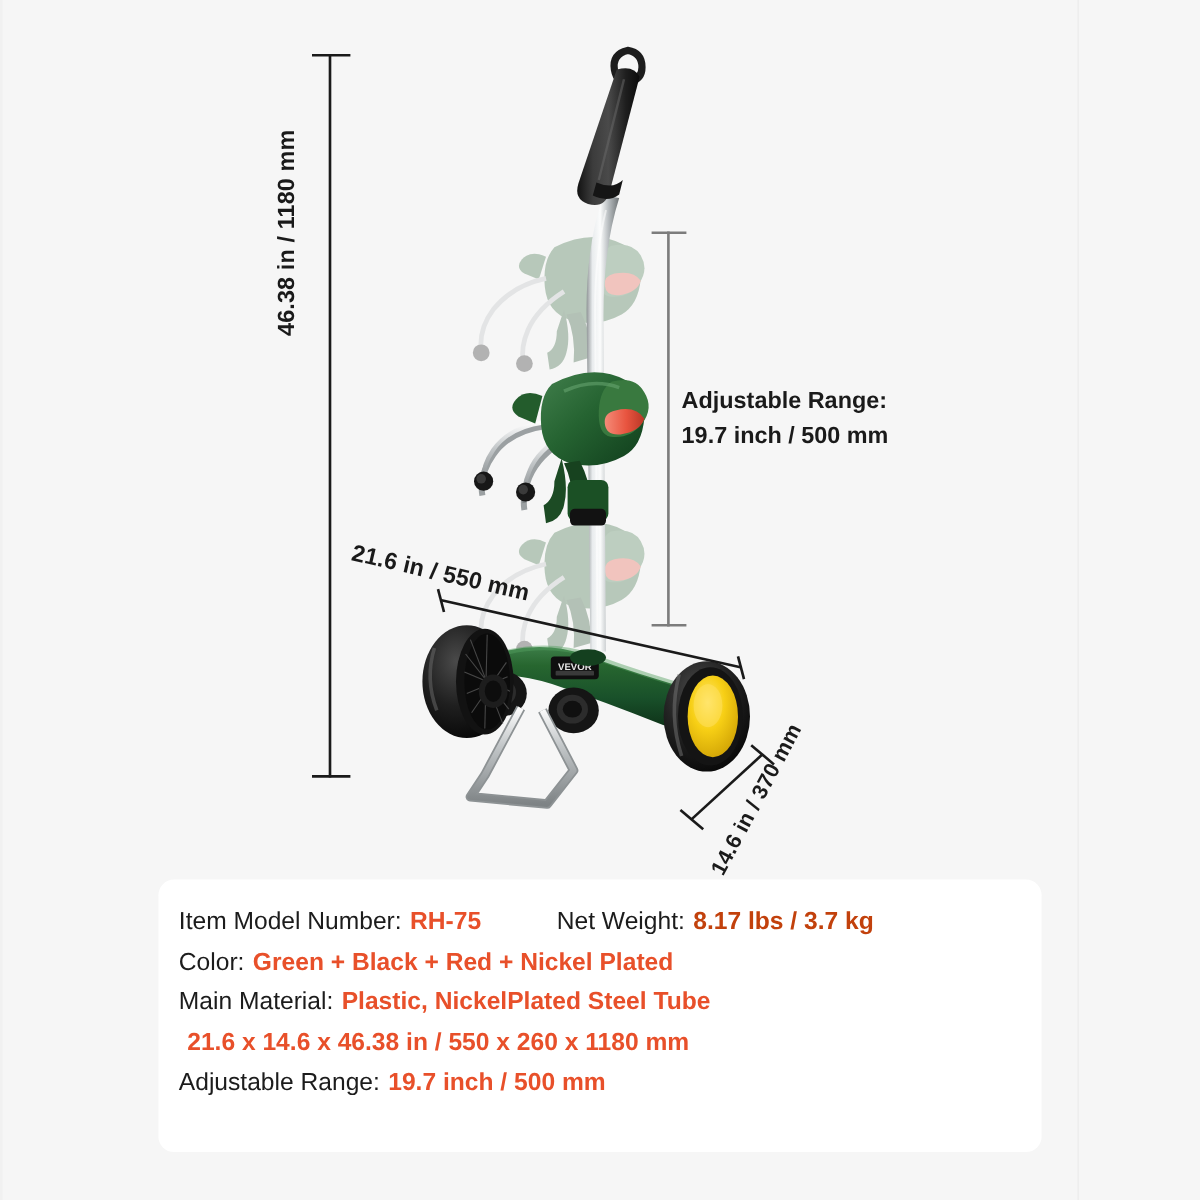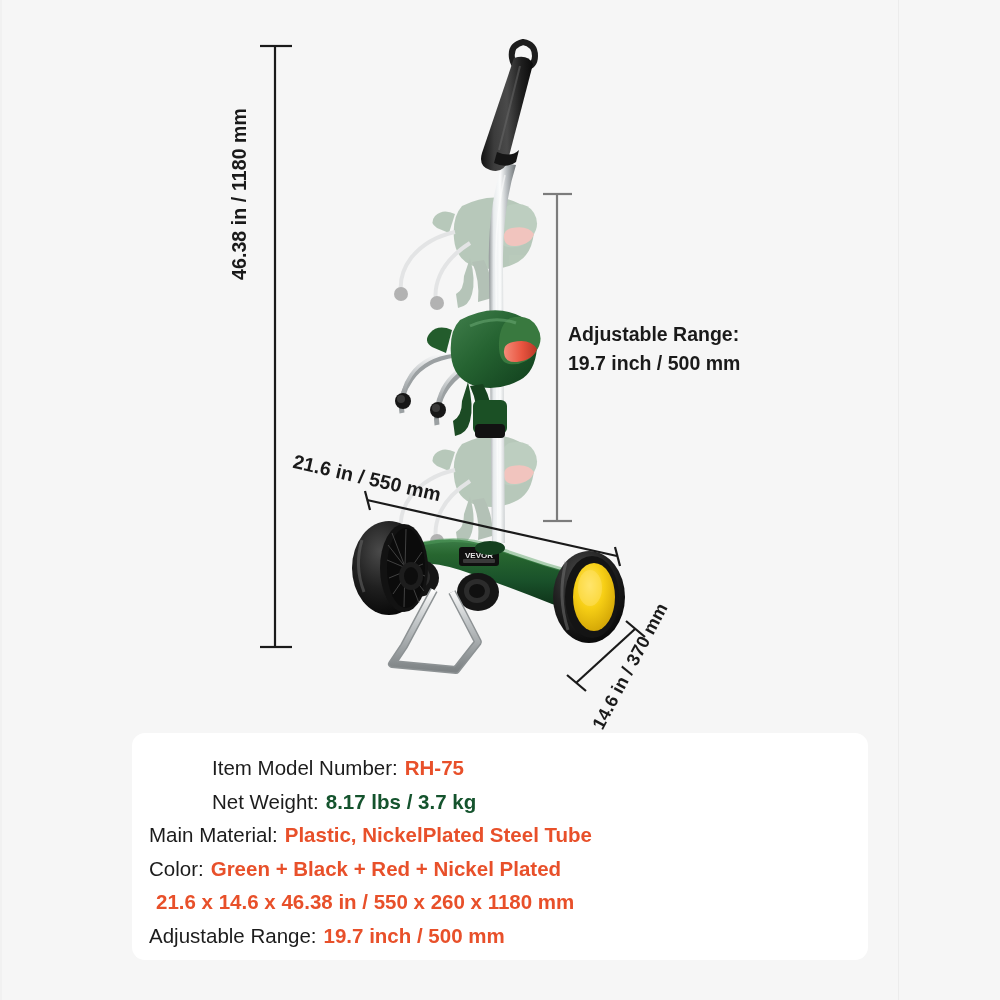--- a/index.html
+++ b/index.html
@@ -80,21 +80,20 @@
     position: absolute;
     left: 17px; top: 18px;
     right: 10px;
   }
   .spec-row {
     display: flex;
     align-items: baseline;
     font-size: 20.5px;
     line-height: 33.5px;
     white-space: nowrap;
-    flex-direction: column;
   }
   .spec-key {
     color: #1c1c1c;
     font-weight: 400;
   }
   .spec-val {
     color: #e8502a;
     font-weight: 700;
     margin-left: 7px;
   }
@@ -316,37 +315,37 @@
 
   <div id="spec-card">
     <div id="spec-list">
         <div class="spec-row">
           <div class="spec-pair">
             <span class="spec-key">Item Model Number:</span>
             <span class="spec-val" style="color: rgb(232, 80, 42);">RH-75</span>
           </div>
           <div class="spec-pair second">
             <span class="spec-key">Net Weight:</span>
-            <span class="spec-val" style="color: #14532d;">8.17 lbs / 3.7 kg</span>
+            <span class="spec-val" style="color: #c2410c;">8.17 lbs / 3.7 kg</span>
+          </div>
+        </div>
+        <div class="spec-row">
+          <div class="spec-pair">
+            <span class="spec-key">Color:</span>
+            <span class="spec-val" style="color: rgb(232, 80, 42);">Green + Black + Red + Nickel Plated</span>
           </div>
         </div>
         <div class="spec-row">
           <div class="spec-pair">
             <span class="spec-key">Main Material:</span>
             <span class="spec-val" style="color: rgb(232, 80, 42);">Plastic, NickelPlated Steel Tube</span>
           </div>
         </div>
         <div class="spec-row">
           <div class="spec-pair">
-            <span class="spec-key">Color:</span>
-            <span class="spec-val" style="color: rgb(232, 80, 42);">Green + Black + Red + Nickel Plated</span>
-          </div>
-        </div>
-        <div class="spec-row">
-          <div class="spec-pair">
             <span class="spec-val" style="color: rgb(232, 80, 42);">21.6 x 14.6 x 46.38 in / 550 x 260 x 1180 mm</span>
           </div>
         </div>
         <div class="spec-row">
           <div class="spec-pair">
             <span class="spec-key">Adjustable Range:</span>
             <span class="spec-val" style="color: rgb(232, 80, 42);">19.7 inch / 500 mm</span>
           </div>
         </div>
       </div>

